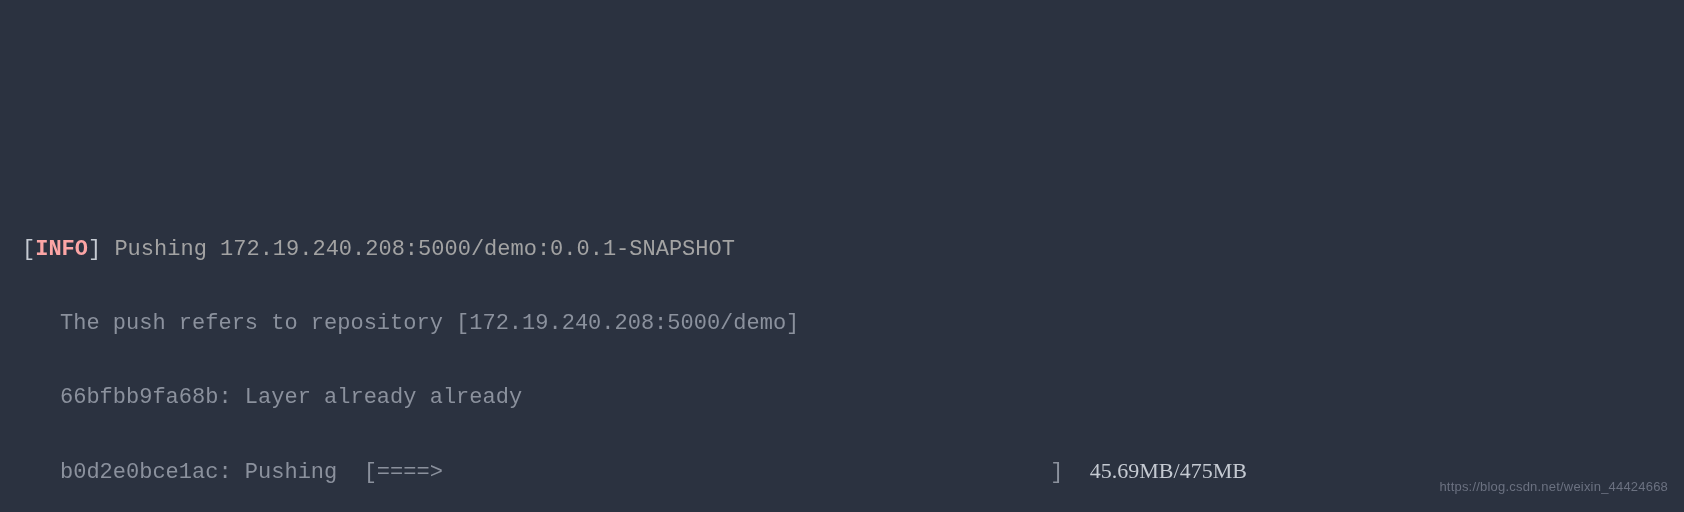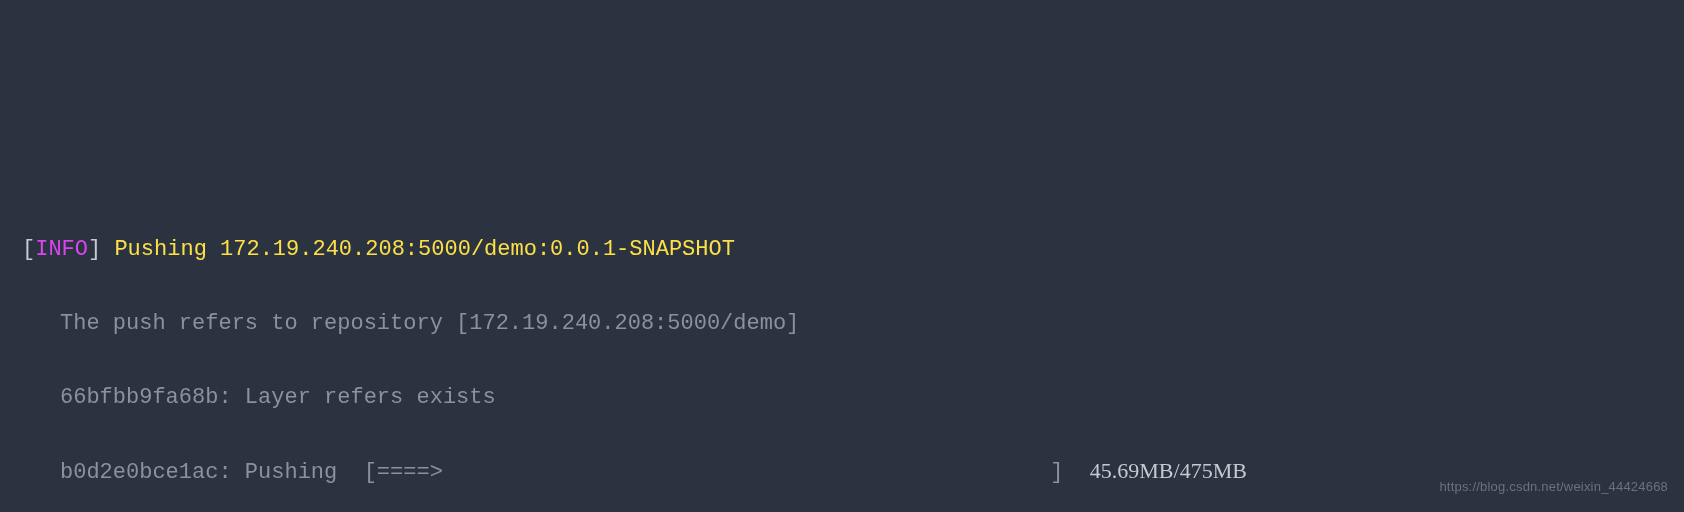--- a/index.html
+++ b/index.html
@@ -11,22 +11,22 @@
       color: #a0a7b3;
       width: 1684px;
       height: 512px;
       overflow: hidden;
       padding: 10px 0 0 22px;
       position: relative;
       white-space: pre;
     }
     .line { white-space: pre; }
     .bracket { color: #c5cad2; }
-    .level { color: #d946ef; font-weight: normal; }
-    .msg-white { color: #fde047; }
+    .level { color: #fca5a5; font-weight: bold; }
+    .msg-white { color: #a3a3a3; }
     .gray { color: #8b919d; margin-left: 38px; }
     .progress-size { color: #c5cad2; font-family: Liberation Serif, serif; }
     .watermark {
       position: absolute;
       right: 16px;
       bottom: 14px;
       font-family: Arial, sans-serif;
       font-size: 13px;
       color: #6b7180;
       letter-spacing: 0.2px;
@@ -42,21 +42,21 @@
   </style>
 </head>
 <body>
 
 
 
 <div class="gutter"></div>
 
 <div class="line"><span class="bracket">[</span><span class="level">INFO</span><span class="bracket">]</span><span class="msg-white"> Pushing 172.19.240.208:5000/demo:0.0.1-SNAPSHOT</span></div>
 <div class="line gray">The push refers to repository [172.19.240.208:5000/demo]</div>
-<div class="line gray"><span>66bfbb9fa68b</span>: <span>Layer refers exists</span></div>
+<div class="line gray"><span>66bfbb9fa68b</span>: <span>Layer already already</span></div>
 <div class="line gray"><span>b0d2e0bce1ac</span>: <span>Pushing</span>  <span>[====&gt;                                              ]</span>  <span class="progress-size">45.69MB/475MB</span></div>
 
 
 
 
 
 
 
 
 

